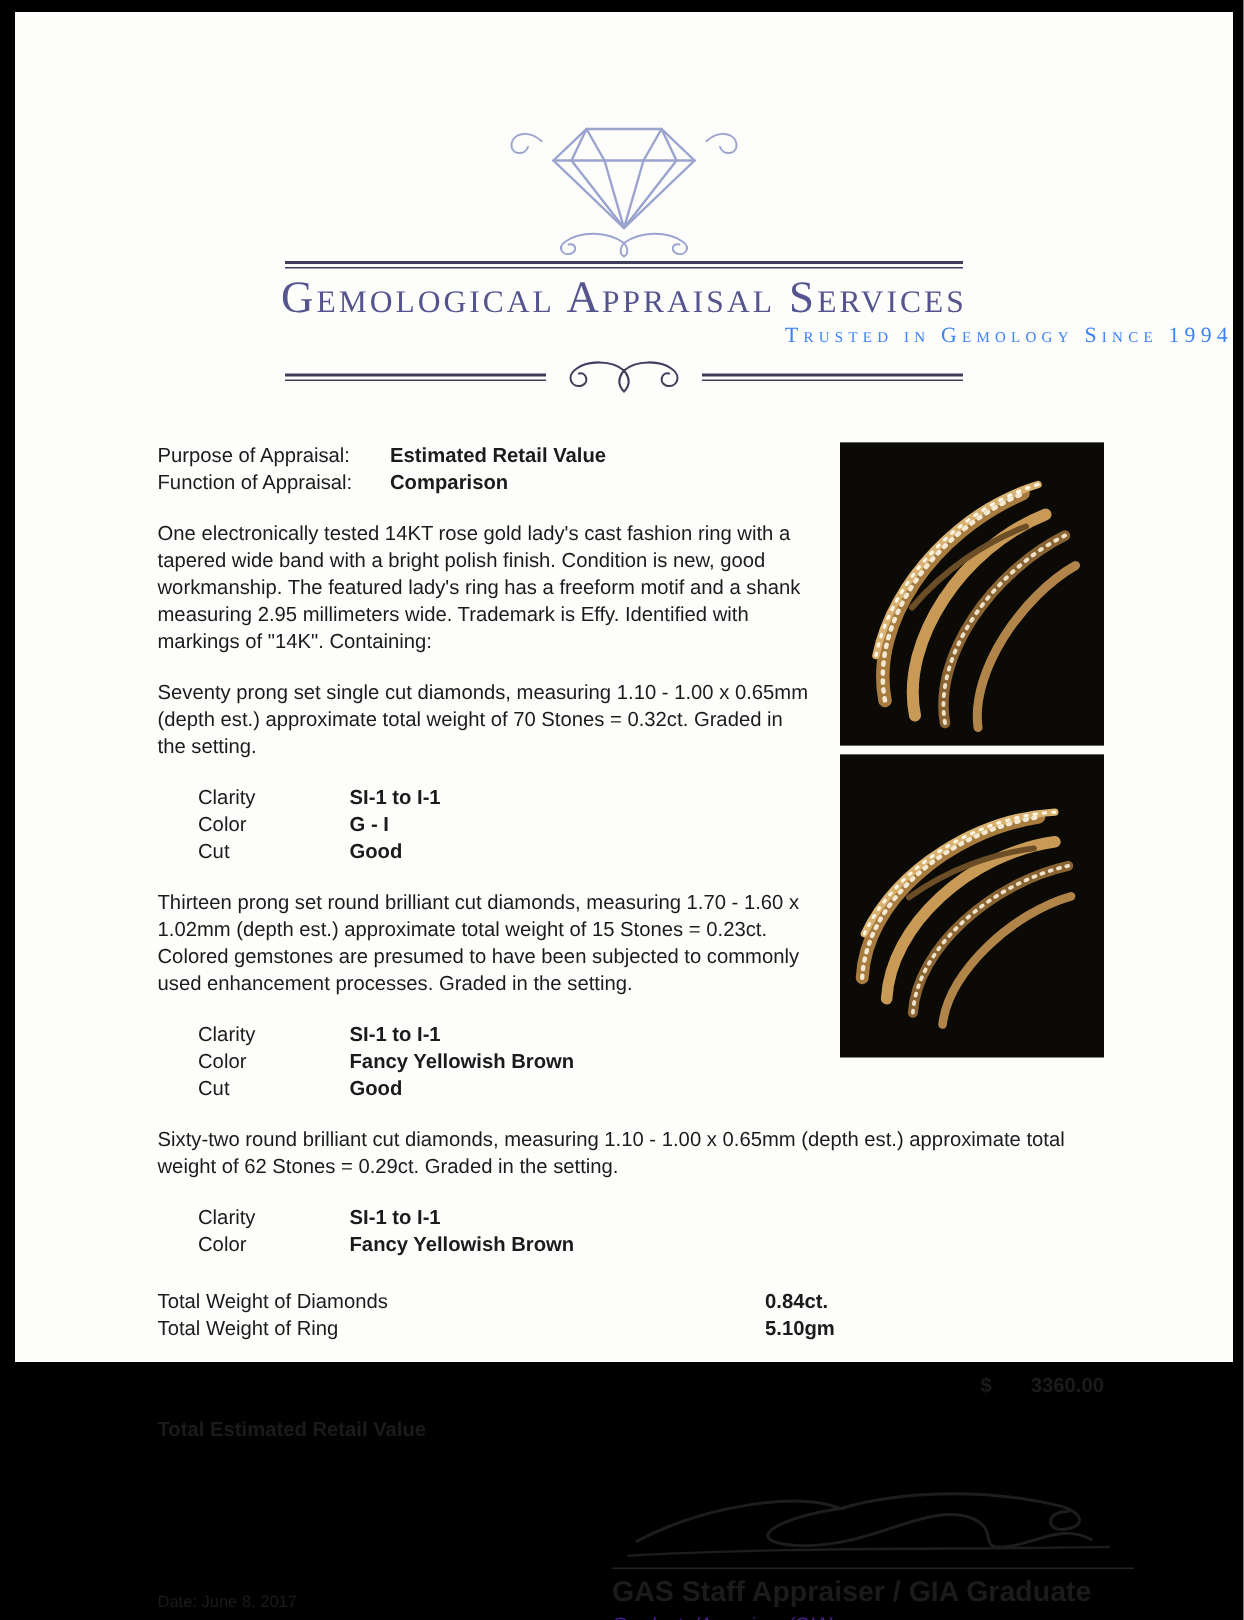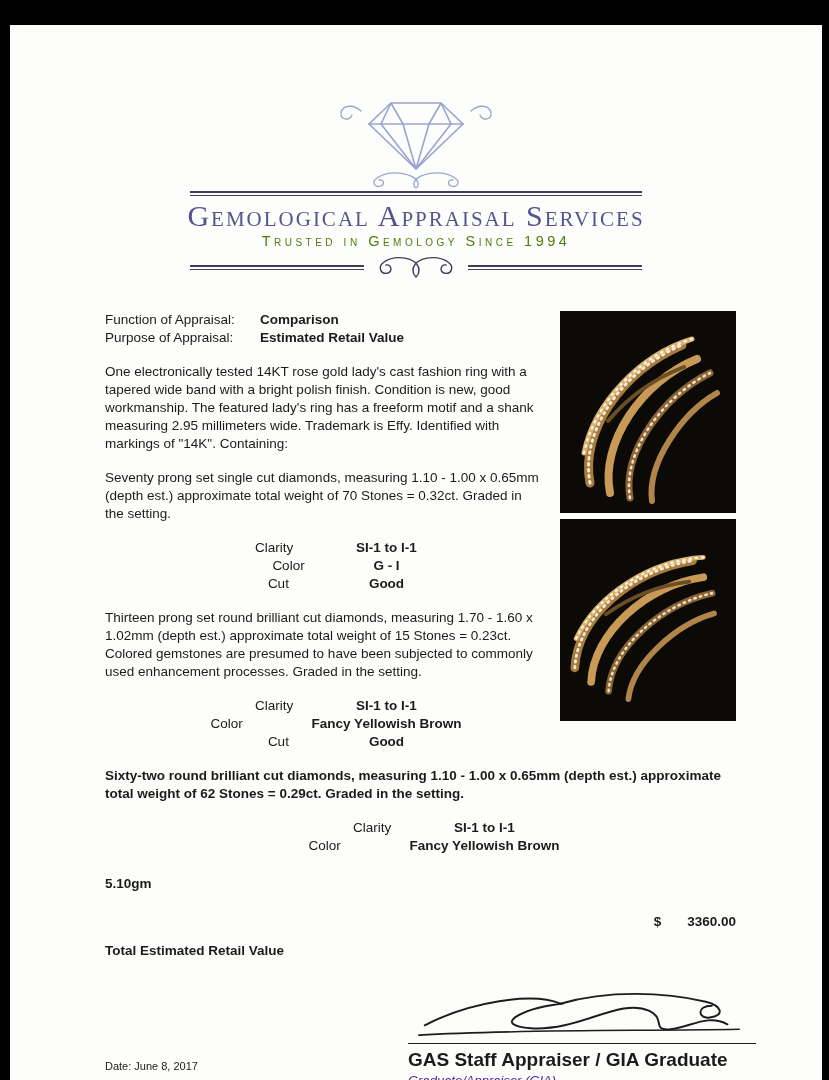--- a/index.html
+++ b/index.html
@@ -4,66 +4,66 @@
 <style>
   * { margin:0; padding:0; box-sizing:border-box; }
   html,body { width:829px; height:1080px; }
   body {
     background:#000;
     position:relative;
     font-family:"Liberation Sans", sans-serif;
     overflow:hidden;
   }
   .page {
-    position:absolute; left:10px; top:25px;
-    width:812px; height:1056px;
+    position:absolute; left:10px; top:8px;
+    width:812px; height:900px;
     background:#fdfdfb; color:#1b1b1b;
   }
 
   
   .masthead { text-align:center; padding-top:66px; }
   .logo-wrap { height:100px; }
   .rule {
     width:452px; margin:0 auto; height:5px;
     border-top:2px solid #3e3e5c; border-bottom:1px solid #3e3e5c;
   }
   .company-name {
     font-family:"Liberation Serif", serif;
     font-variant:small-caps;
     font-size:30px; letter-spacing:2px;
     color:#54548e; margin-top:4px; line-height:1.05;
   }
   .tagline {
-    font-family:Liberation Sans, sans-serif;
+    font-family:Liberation Serif, serif;
     font-variant:small-caps;
     font-size:14.5px; letter-spacing:3.5px;
-    color:#4d7c0f; margin:1px 0 6px 0;
+    color:#3b82f6; margin:1px 0 6px 0;text-align:right;
   }
   .rule-ornate { width:452px; margin:0 auto; display:flex; align-items:center; }
   .rule-ornate .seg { flex:1; height:5px; border-top:2px solid #3e3e5c; border-bottom:1px solid #3e3e5c; }
   .rule-ornate .orn { width:104px; height:26px; }
 
   
   .content { padding:30px 86px 0 95px; font-size:13.5px; line-height:18px; }
   .photos { float:right; width:176px; margin-left:20px; margin-bottom:8px; }
   .photo { width:176px; height:202px; margin-bottom:6px; background:#0c0a07; }
   .photo svg { display:block; }
 
   .kv-row { display:flex; }
   .kv-row .kv-label { width:155px; flex:none; }
   .kv-row .kv-value { font-weight:bold; }
   .purpose-block { margin-bottom:16px; }
 
   .para { margin-bottom:16px; }
   .spec-table { margin:0 0 16px 27px; }
-  .spec-row { display:flex; line-height:18px;justify-content:center; }
+  .spec-row { display:flex; line-height:18px; }
   .spec-label { width:101px; flex:none; }
   .spec-value { font-weight:bold; }
 
-  .full-span { clear:right; margin-top:2px; margin-bottom:16px;font-weight:bold; }
+  .full-span { clear:right; margin-top:2px; margin-bottom:16px; }
 
   .totals { margin-top:20px; }
   .totals-row { display:flex; }
   .totals-label { width:405px; flex:none; }
   .totals-value { font-weight:bold; }
 
   .grand-total { display:flex; font-weight:bold; margin-top:20px; }
   .grand-total .gt-label { flex:1;margin-top:29px; }
   .gt-currency { margin-right:26px; }
 
@@ -141,27 +141,27 @@
           <rect width="176" height="200" fill="#0c0a07"></rect>
           <g transform="rotate(14 88 100) scale(0.96)">
             <use href="#ringart" xlink:href="#ringart"></use>
           </g>
         </svg>
       </div>
     </div>
 
     <div class="purpose-block">
       <div class="kv-row">
+        <span class="kv-label">Purpose of Appraisal:</span>
+        <span class="kv-value">Estimated Retail Value</span>
+      </div>
+      <div class="kv-row">
         <span class="kv-label">Function of Appraisal:</span>
         <span class="kv-value">Comparison</span>
       </div>
-      <div class="kv-row">
-        <span class="kv-label">Purpose of Appraisal:</span>
-        <span class="kv-value">Estimated Retail Value</span>
-      </div>
     </div>
 
     <div class="para">One electronically tested 14KT rose gold lady's cast fashion ring with a tapered wide band with a bright polish finish. Condition is new, good workmanship. The featured lady's ring has a freeform motif and a shank measuring 2.95 millimeters wide. Trademark is Effy. Identified with markings of "14K".  Containing:</div>
 
     <div class="para">Seventy prong set single cut diamonds, measuring 1.10 - 1.00 x 0.65mm (depth est.) approximate total weight of 70 Stones = 0.32ct. Graded in the setting.</div>
 
     <div class="spec-table">
       <div class="spec-row">
         <span class="spec-label">Clarity</span>
         <span class="spec-value">SI-1 to I-1</span>
@@ -201,20 +201,25 @@
         <span class="spec-value">SI-1 to I-1</span>
       </div>
       <div class="spec-row">
         <span class="spec-label">Color</span>
         <span class="spec-value">Fancy Yellowish Brown</span>
       </div>
     </div>
 
     <div class="totals">
       <div class="totals-row">
+        <span class="totals-label">Total Weight of Diamonds</span>
+        <span class="totals-value">0.84ct.</span>
+      </div>
+      <div class="totals-row">
+        <span class="totals-label">Total Weight of Ring</span>
         <span class="totals-value">5.10gm</span>
       </div>
     </div>
 
     <div class="grand-total">
       <span class="gt-label">Total Estimated Retail Value</span>
       <span class="gt-currency">$</span>
       <span class="gt-amount">3360.00</span>
     </div>
   </div>

